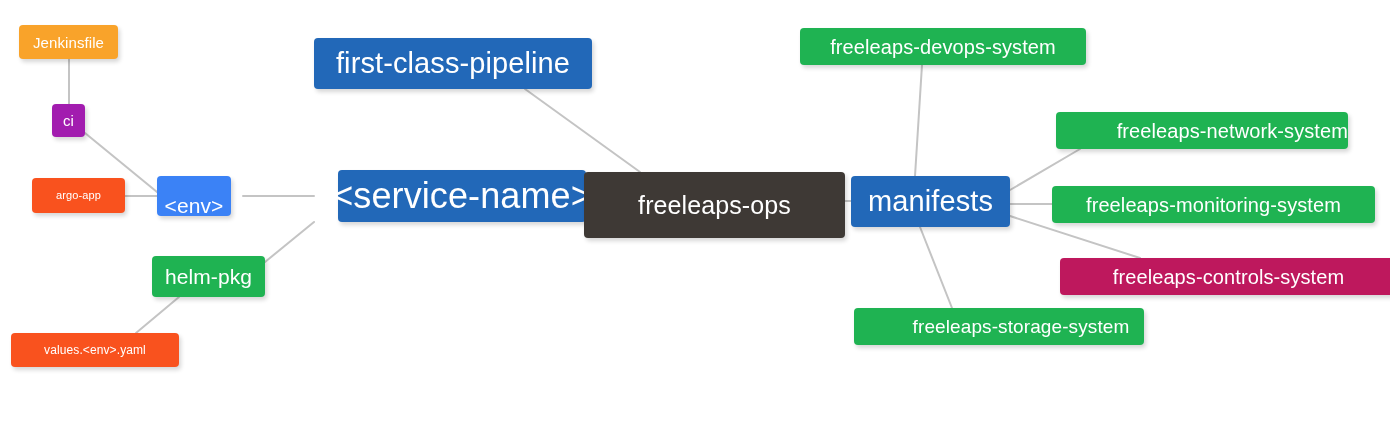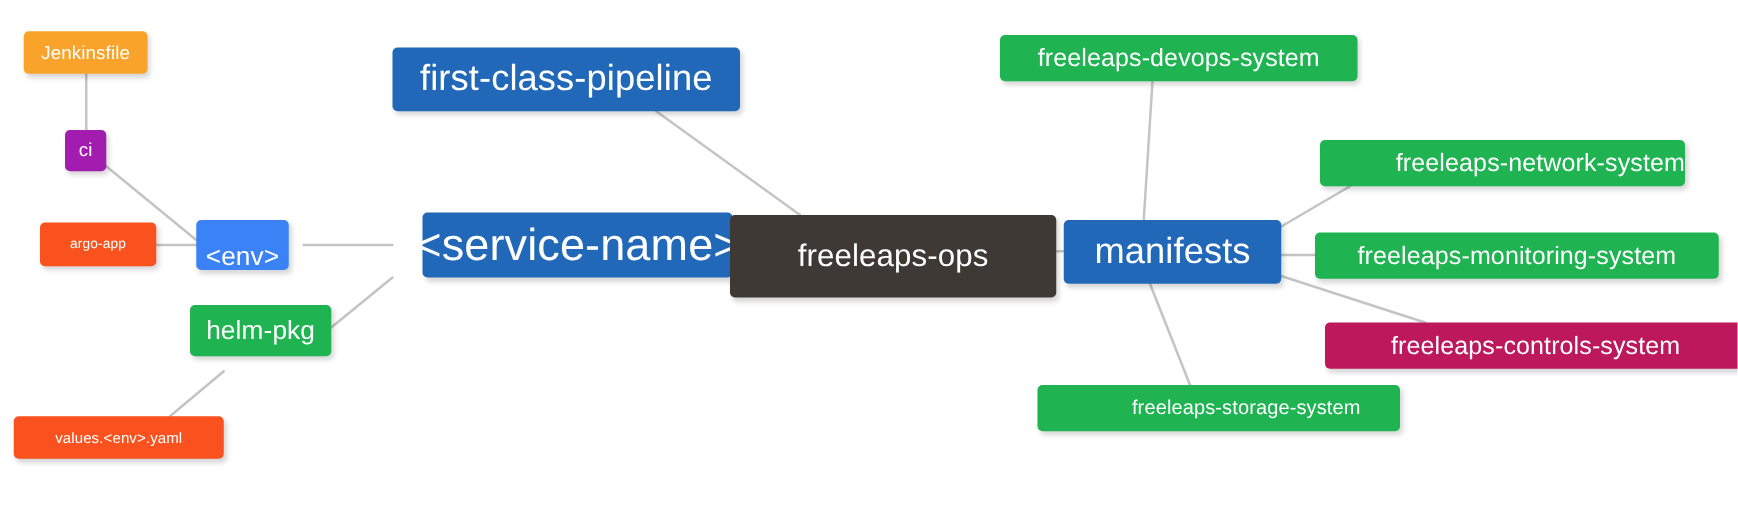--- a/index.html
+++ b/index.html
@@ -74,47 +74,47 @@
       </div>
       <div class="node" style="left: 52px; top: 104px; width: 33px; height: 33px; background: #a21caf; font-size: 15px;">
         <span class="node-label">ci</span>
       </div>
       <div class="node" style="left: 32px; top: 178px; width: 93px; height: 35px; background: rgb(249, 82, 30); font-size: 11px;">
         <span class="node-label">argo-app</span>
       </div>
       <div class="node" style="left: 157px; top: 176px; width: 74px; height: 40px; background: #3b82f6; font-size: 21px; align-items: flex-end;">
         <span class="node-label">&lt;env&gt;</span>
       </div>
-      <div class="node" style="left: 152px; top: 244px; width: 113px; height: 41px; background: rgb(31, 179, 82); font-size: 21px;">
+      <div class="node" style="left: 152px; top: 256px; width: 113px; height: 41px; background: rgb(31, 179, 82); font-size: 21px;">
         <span class="node-label">helm-pkg</span>
       </div>
       <div class="node" style="left: 11px; top: 333px; width: 168px; height: 34px; background: rgb(249, 82, 30); font-size: 12px;">
         <span class="node-label">values.&lt;env&gt;.yaml</span>
       </div>
       <div class="node" style="left: 314px; top: 38px; width: 278px; height: 51px; background: rgb(34, 104, 184); font-size: 29px; align-items: center;">
         <span class="node-label">first-class-pipeline</span>
       </div>
       <div class="node" style="left: 314px; top: 170px; width: 248px; height: 52px; background: rgb(34, 104, 184); font-size: 36px; margin-left: 24px;">
         <span class="node-label">&lt;service-name&gt;</span>
       </div>
       <div class="node" style="left: 584px; top: 172px; width: 261px; height: 66px; background: rgb(62, 57, 53); font-size: 25px;">
         <span class="node-label">freeleaps-ops</span>
       </div>
-      <div class="node" style="left: 851px; top: 176px; width: 174px; height: 51px; background: rgb(34, 104, 184); font-size: 29px;">
+      <div class="node" style="left: 851px; top: 176px; width: 159px; height: 51px; background: rgb(34, 104, 184); font-size: 29px;">
         <span class="node-label">manifests</span>
       </div>
       <div class="node" style="left: 800px; top: 28px; width: 286px; height: 37px; background: rgb(31, 179, 82); font-size: 20px;">
         <span class="node-label">freeleaps-devops-system</span>
       </div>
       <div class="node" style="left: 1056px; top: 112px; width: 292px; height: 37px; background: rgb(31, 179, 82); font-size: 20px; justify-content: flex-end;">
         <span class="node-label">freeleaps-network-system</span>
       </div>
       <div class="node" style="left: 1052px; top: 186px; width: 323px; height: 37px; background: rgb(31, 179, 82); font-size: 20px;">
         <span class="node-label">freeleaps-monitoring-system</span>
       </div>
       <div class="node" style="left: 1060px; top: 258px; width: 337px; height: 37px; background: #be185d; font-size: 20px;">
         <span class="node-label">freeleaps-controls-system</span>
       </div>
-      <div class="node" style="left: 830px; top: 308px; width: 290px; height: 37px; background: rgb(31, 179, 82); font-size: 16px; padding-left: 44px;">
+      <div class="node" style="left: 854px; top: 308px; width: 290px; height: 37px; background: rgb(31, 179, 82); font-size: 19px; padding-left: 44px;">
         <span class="node-label">freeleaps-storage-system</span>
       </div>
     </div>
 </div>
 
 </body></html>

